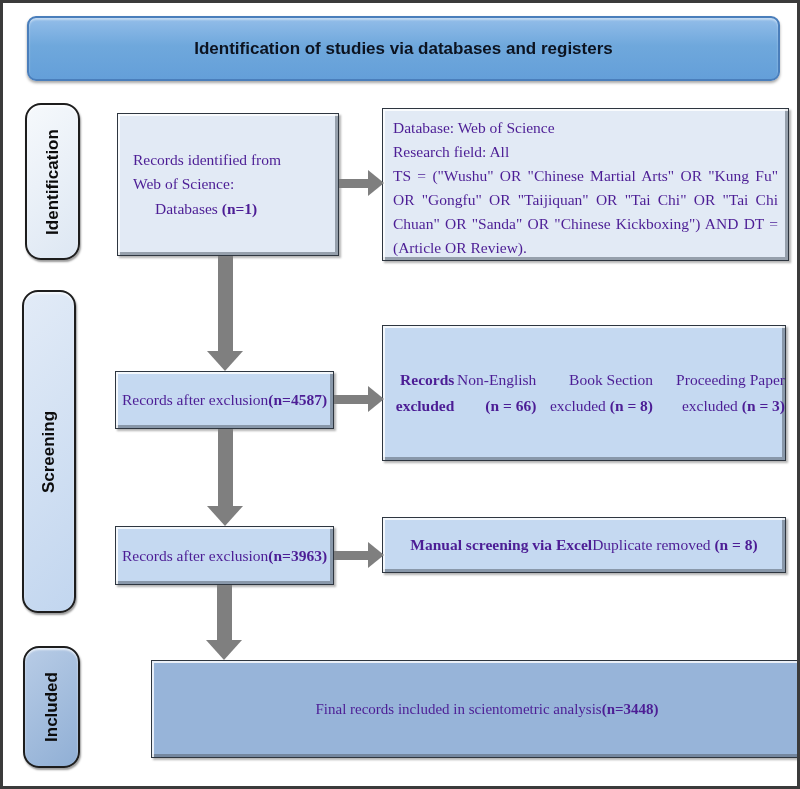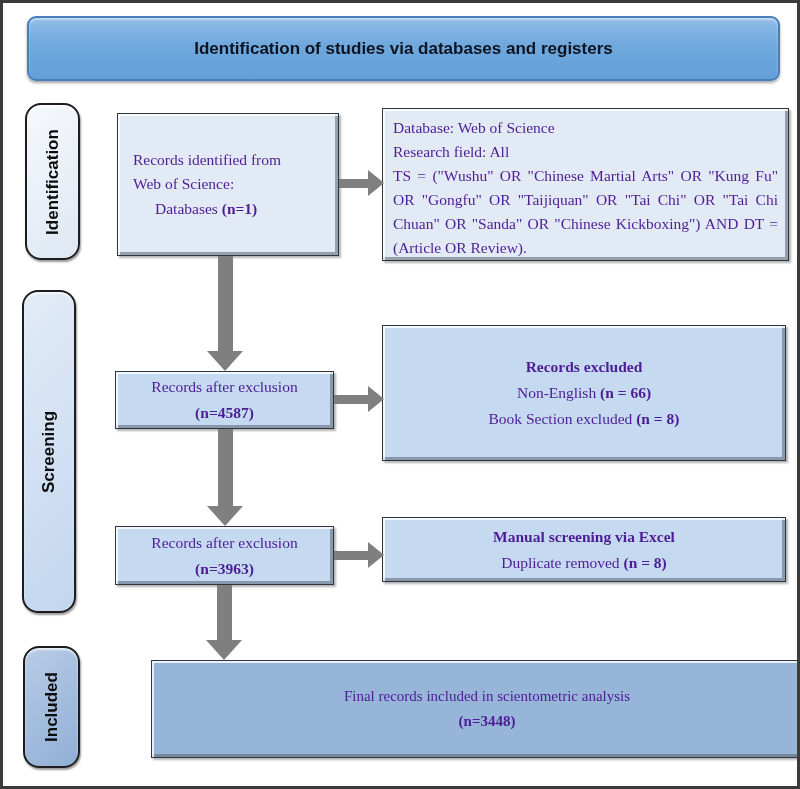--- a/index.html
+++ b/index.html
@@ -39,26 +39,26 @@
     font-size:15.5px; line-height:1.55; color:#4c1d95;
   }
   .fill-light { background:#e2eaf5; }
   .fill-mid   { background:#c5d9f1; }
   .fill-dark  { background:#97b4d9;margin-left:36px; }
   .box-identified { left:114px; top:110px; width:222px; height:143px;
                     display:flex; flex-direction:column; justify-content:center; padding:0 6px 0 15px; }
   .box-identified .indent { padding-left:22px; }
   .box-query { left:379px; top:105px; width:407px; height:153px; padding:7px 10px 0 10px; }
   .box-query .just { text-align:justify; }
-  .box-center { display:flex; flex-direction:column; align-items:center; justify-content:center;
+  .box-center { display:flex; flex-direction:row; align-items:center; justify-content:center;
                 text-align:right; line-height:1.65; }
   .box-after1 { left:112px; top:368px; width:219px; height:58px; }
   .box-excluded { left:379px; top:322px; width:404px; height:136px; line-height:1.68; }
   .box-after2 { left:112px; top:523px; width:219px; height:59px; }
-  .box-manual { left:379px; top:514px; width:404px; height:65px; }
+  .box-manual { left:379px; top:514px; width:404px; height:56px; }
   .box-final  { left:112px; top:657px; width:672px; height:98px; font-size:15px; }
   b { font-weight:bold; }
   
   .varrow { position:absolute; width:36px; display:flex; flex-direction:column; align-items:center; }
   .varrow .shaft { width:15px; flex:1; background:#7f7f7f; }
   .varrow .head  { width:0; height:0; border-left:18px solid transparent;
                    border-right:18px solid transparent; border-top:20px solid #7f7f7f; }
   .harrow { position:absolute; height:26px; display:flex; align-items:center; }
   .harrow .shaft { height:9px; flex:1; background:#7f7f7f; }
   .harrow .head  { width:0; height:0; border-top:13px solid transparent;
@@ -97,20 +97,21 @@
 
   <div class="box fill-mid box-center box-after1">
     <div>Records after exclusion</div>
     <b>(n=4587)</b>
   </div>
 
   <div class="box fill-mid box-center box-excluded">
     <b>Records excluded</b>
     <div><span>Non-English </span><b>(n = 66)</b></div>
     <div><span>Book Section excluded </span><b>(n = 8)</b></div>
+    <div><span>Proceeding Paper excluded </span><b>(n = 3)</b></div>
   </div>
 
   <div class="box fill-mid box-center box-after2">
     <div>Records after exclusion</div>
     <b>(n=3963)</b>
   </div>
 
   <div class="box fill-mid box-center box-manual">
     <b>Manual screening via Excel</b>
     <div><span>Duplicate removed </span><b>(n = 8)</b></div>

